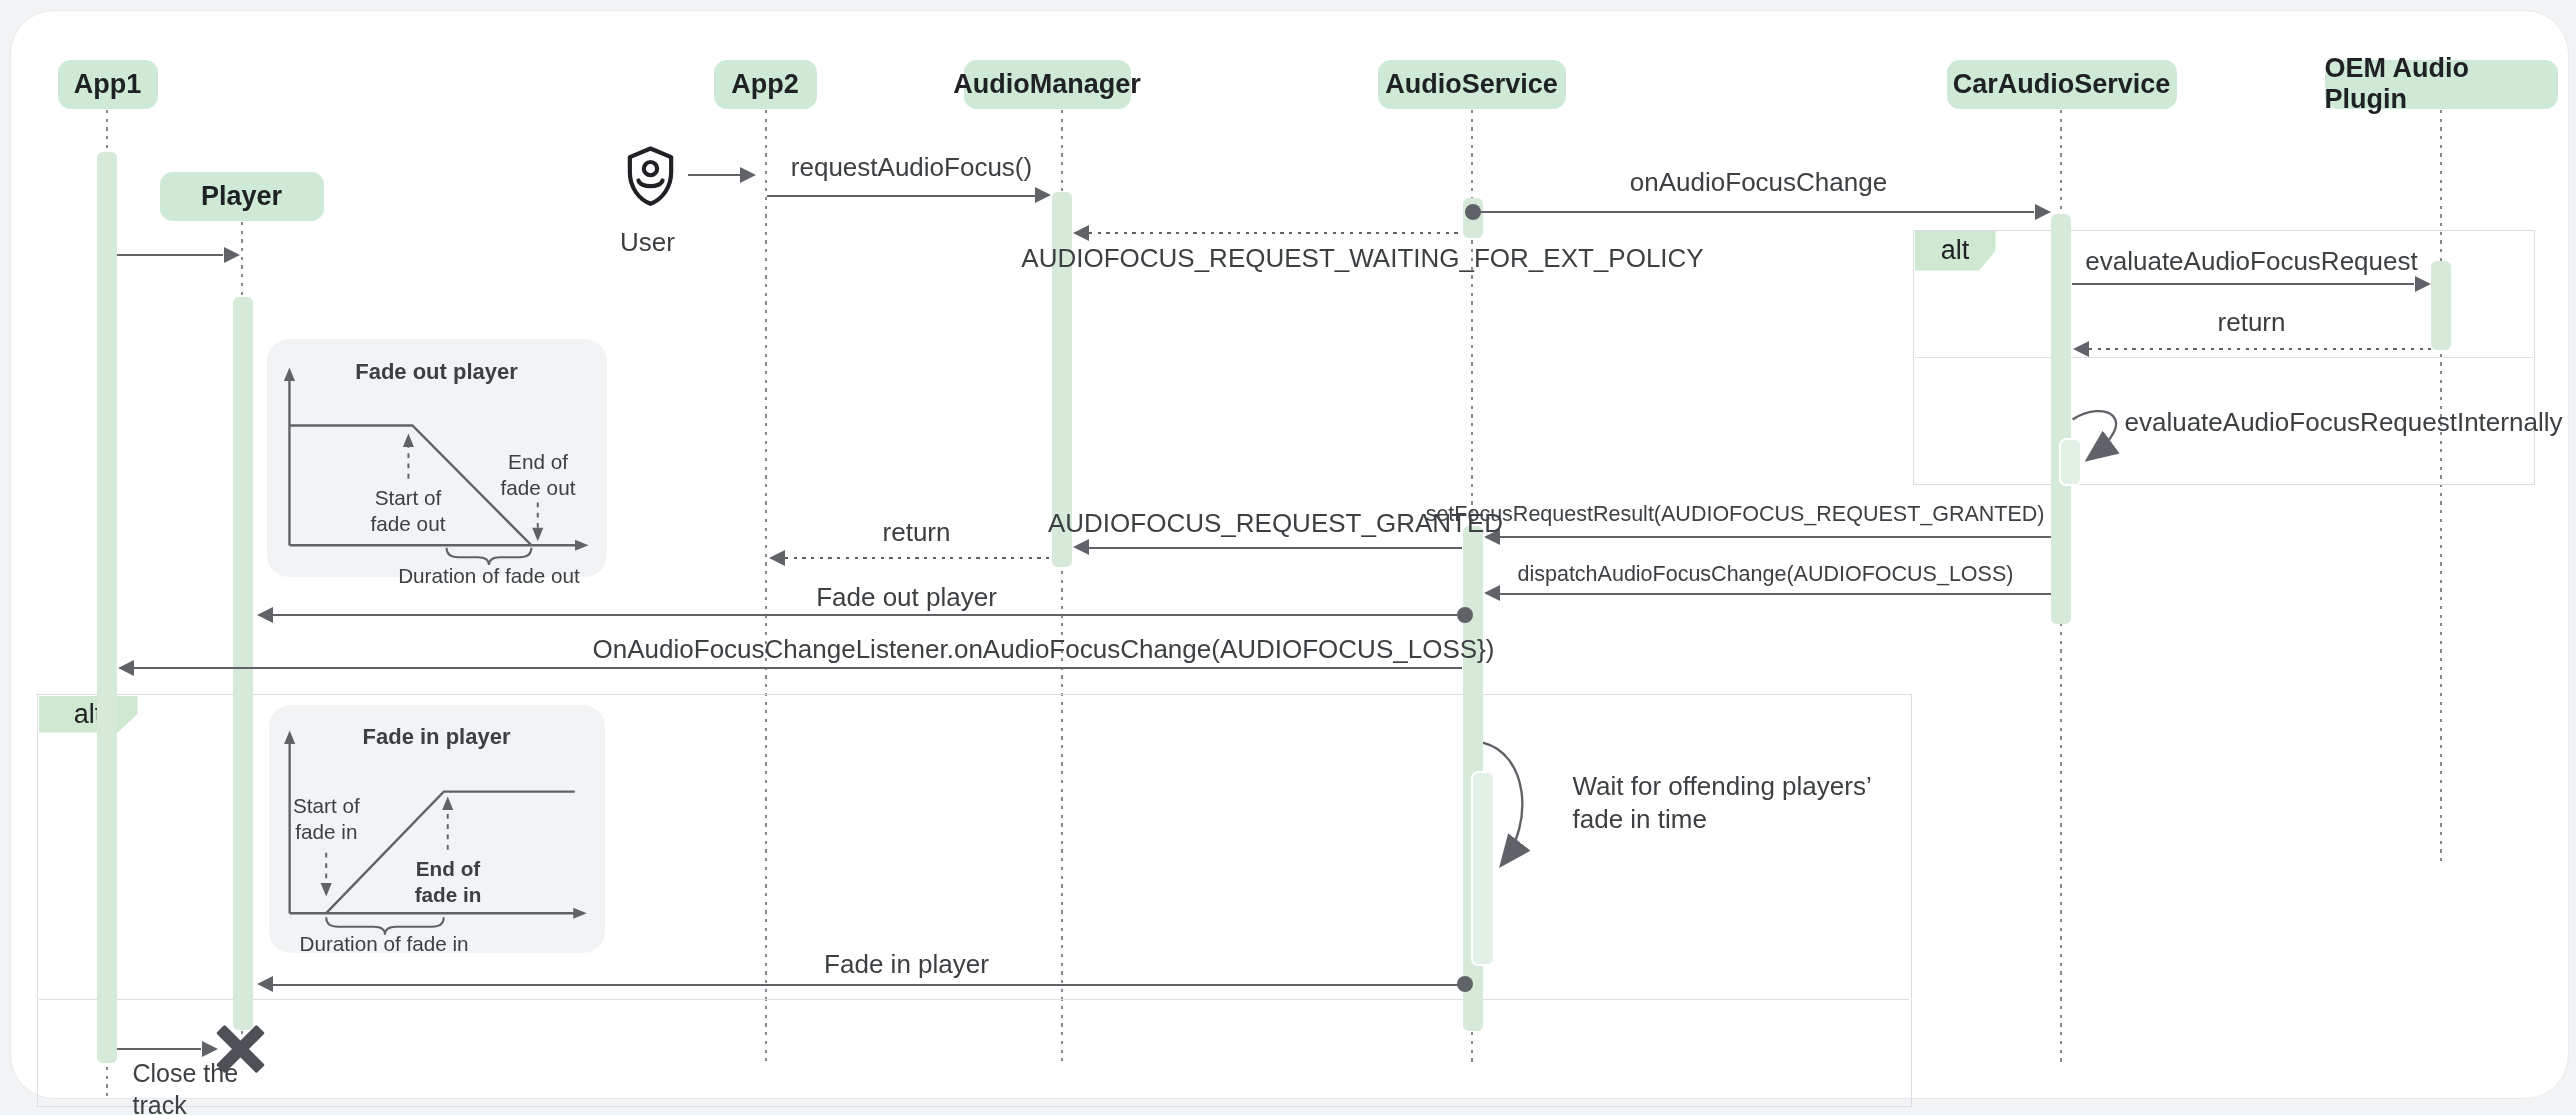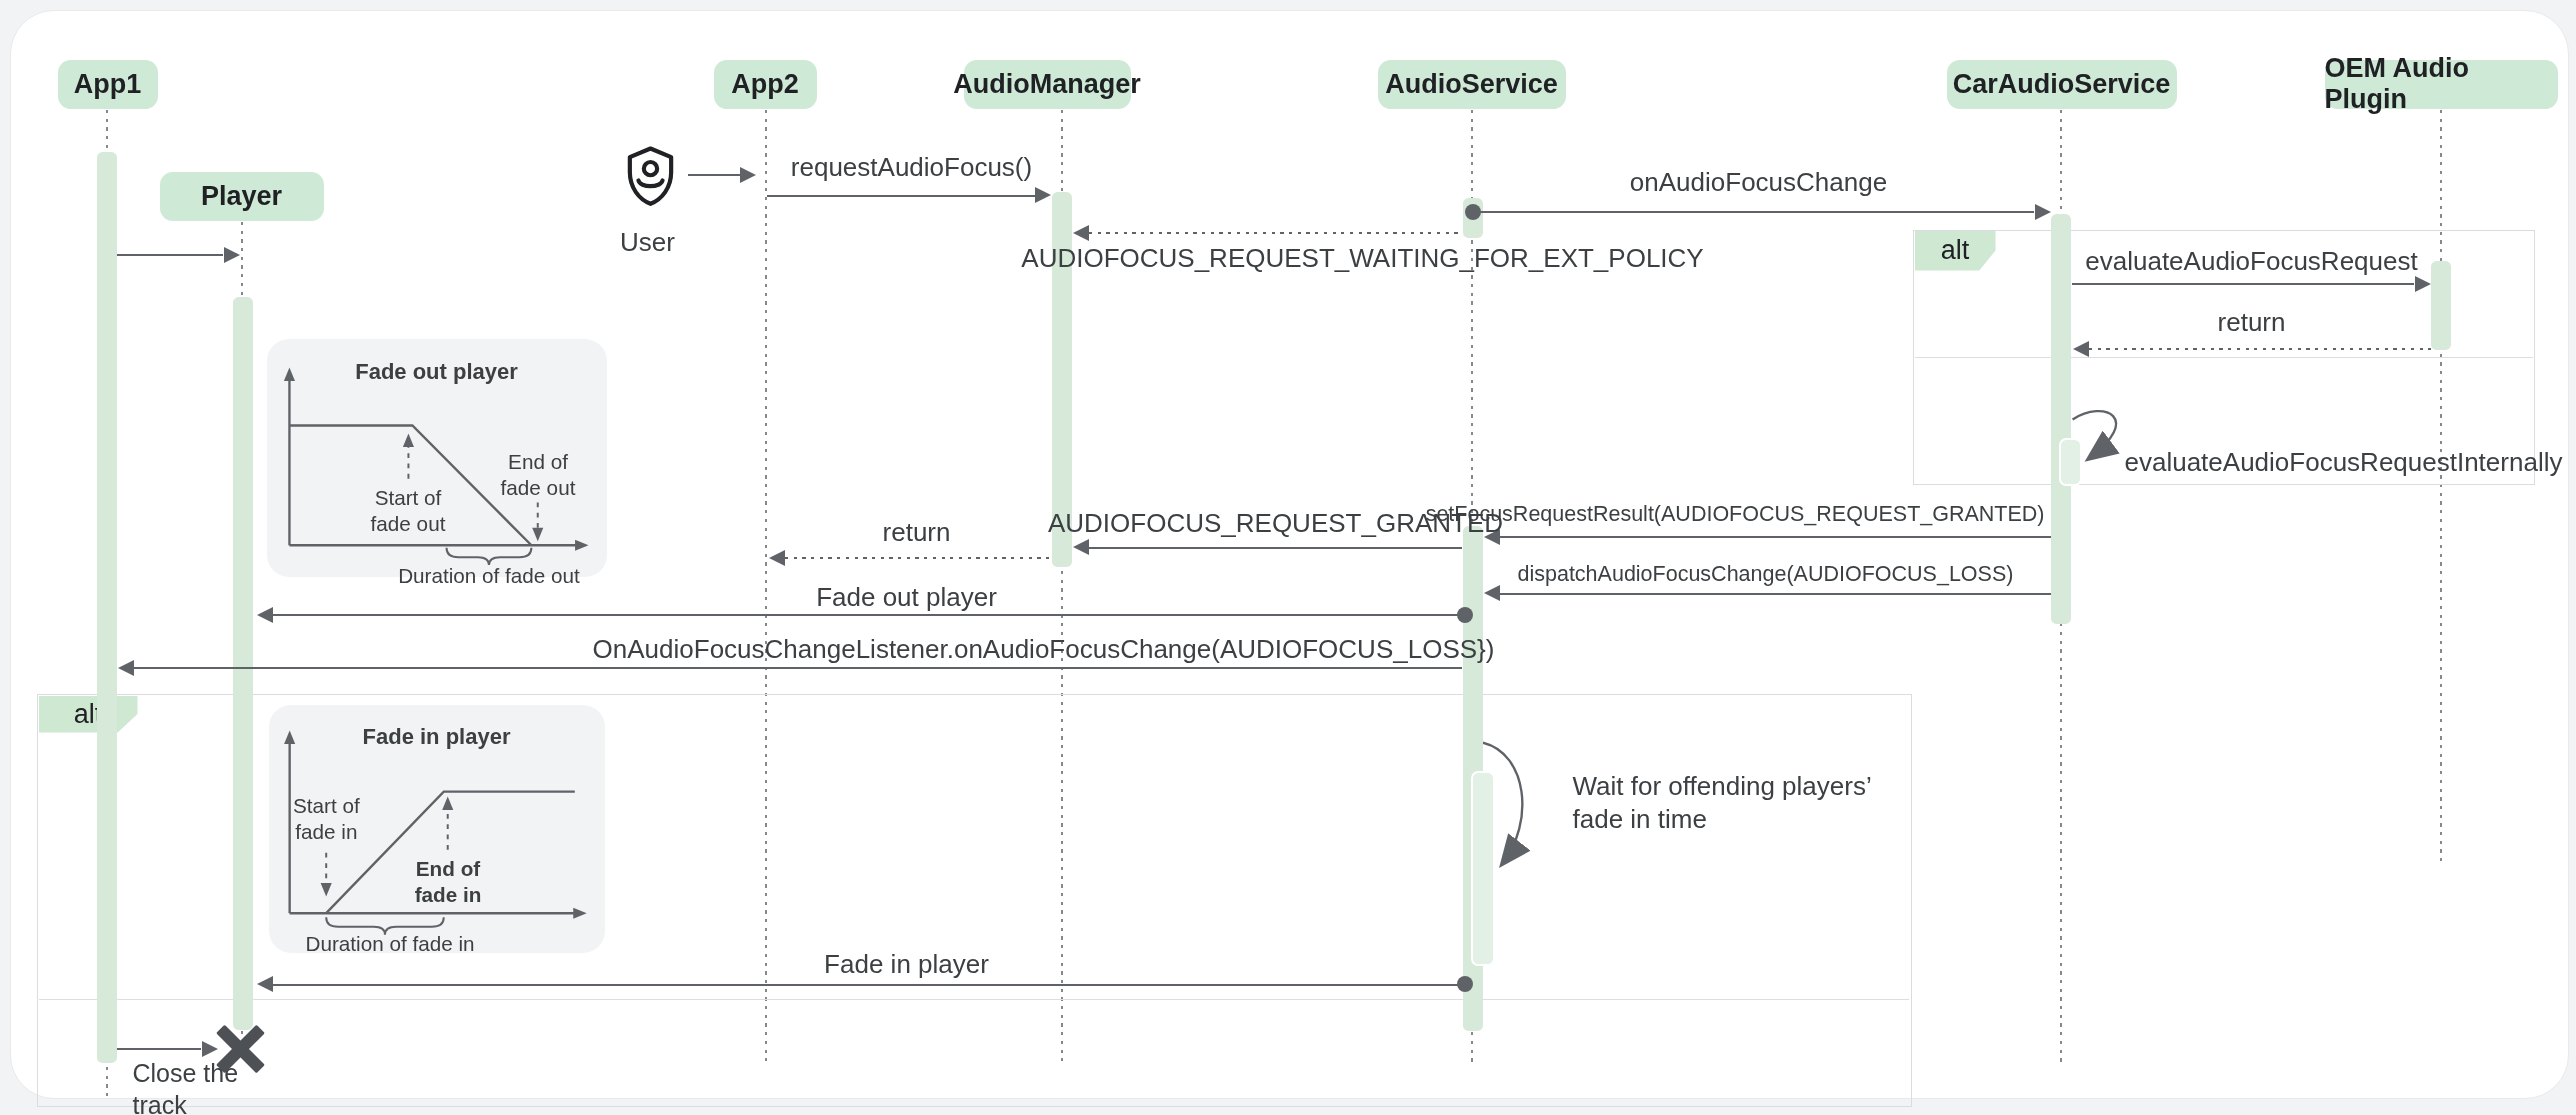--- a/index.html
+++ b/index.html
@@ -95,21 +95,21 @@
       <path d="M383,255 L400,262 L383,269 Z" fill="#5f6368"></path>
       <polyline points="72,262 220,109 385,109" fill="none" stroke="#5f6368" stroke-width="3"></polyline>
       <line x1="72" y1="186" x2="72" y2="226" stroke="#5f6368" stroke-width="2.5" stroke-dasharray="6 7"></line>
       <path d="M65,224 L72,241 L79,224 Z" fill="#5f6368"></path>
       <line x1="225" y1="182" x2="225" y2="130" stroke="#5f6368" stroke-width="2.5" stroke-dasharray="6 7"></line>
       <path d="M218,132 L225,115 L232,132 Z" fill="#5f6368"></path>
       <path d="M72,267 C72,275 77,279 87,279 L132,279 C140,279 146,282 146,289 C146,282 152,279 160,279 L205,279 C215,279 220,275 220,267" fill="none" stroke="#5f6368" stroke-width="2.5"></path>
     </svg>
     <div class="inset-label" style="left:6.4px;top:88px;width:103px;">Start of fade in</div>
     <div class="inset-label" style="left:132px;top:151px;width:95px;font-weight:bold;">End of fade in</div>
-    <div class="inset-label" style="left:28px;top:226px;width:187px;white-space:nowrap;">Duration of fade in</div>
+    <div class="inset-label" style="left:22px;top:226px;width:187px;white-space:nowrap;">Duration of fade in</div>
   </div>
 
   <div class="activation" style="left:86px;top:141px;height:911px;"></div>
   <div class="activation" style="left:222px;top:286px;height:733px;"></div>
   <div class="activation" style="left:1041px;top:181px;height:375px;"></div>
   <div class="activation" style="left:1452px;top:187px;height:40px;"></div>
   <div class="activation" style="left:1452px;top:515px;height:505px;"></div>
   <div class="activation nested" style="left:1460px;top:760px;width:20.7px;height:191px;"></div>
   <div class="activation" style="left:2040px;top:203px;height:410px;"></div>
   <div class="activation nested" style="left:2048px;top:427px;width:19px;height:44px;"></div>
@@ -165,21 +165,21 @@
   <div class="msg-label centered" style="left:1352px;top:232px;">AUDIOFOCUS_REQUEST_WAITING_FOR_EXT_POLICY</div>
 
   <div class="msg-label centered" style="left:2241px;top:235px;">evaluateAudioFocusRequest</div>
   <div class="msg-line" style="left:2061px;top:272px;width:342px;"></div>
   <div class="ah right" style="left:2404px;top:265px;"></div>
 
   <div class="msg-label centered" style="left:2241px;top:296px;">return</div>
   <div class="msg-line dashed" style="left:2078px;top:337px;width:342px;"></div>
   <div class="ah left" style="left:2062px;top:330px;"></div>
 
-  <div class="msg-label" style="left:2114px;top:396px;margin-top:40px;">evaluateAudioFocusRequestInternally</div>
+  <div class="msg-label" style="left:2114px;top:396px;">evaluateAudioFocusRequestInternally</div>
   <svg class="loop-svg" style="left:2060px;top:397px;" width="79" height="64" viewBox="0 0 100 80">
     <defs>
       <marker id="arrA" markerWidth="14" markerHeight="12" refX="12" refY="6" orient="auto">
         <path d="M0,0 L14,6 L0,12 Z" fill="#5f6368"></path>
       </marker>
     </defs>
     <path d="M2,14 C42,-12 92,12 22,64" fill="none" stroke="#5f6368" stroke-width="3" marker-end="url(#arrA)"></path>
   </svg>
 
   <div class="msg-label small right-align" style="left:2034px;top:491px;">setFocusRequestResult(AUDIOFOCUS_REQUEST_GRANTED)</div>

